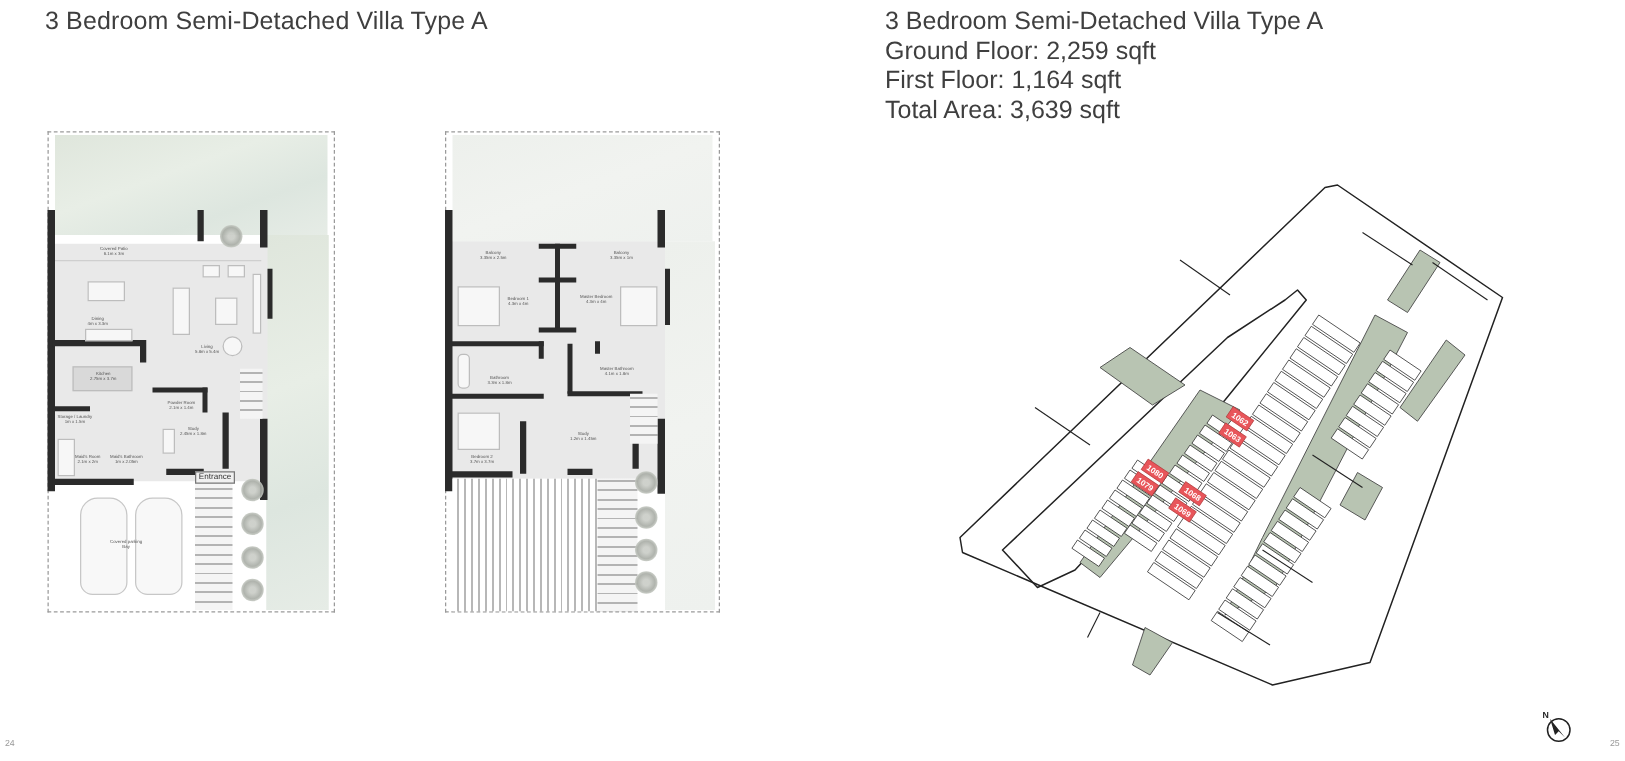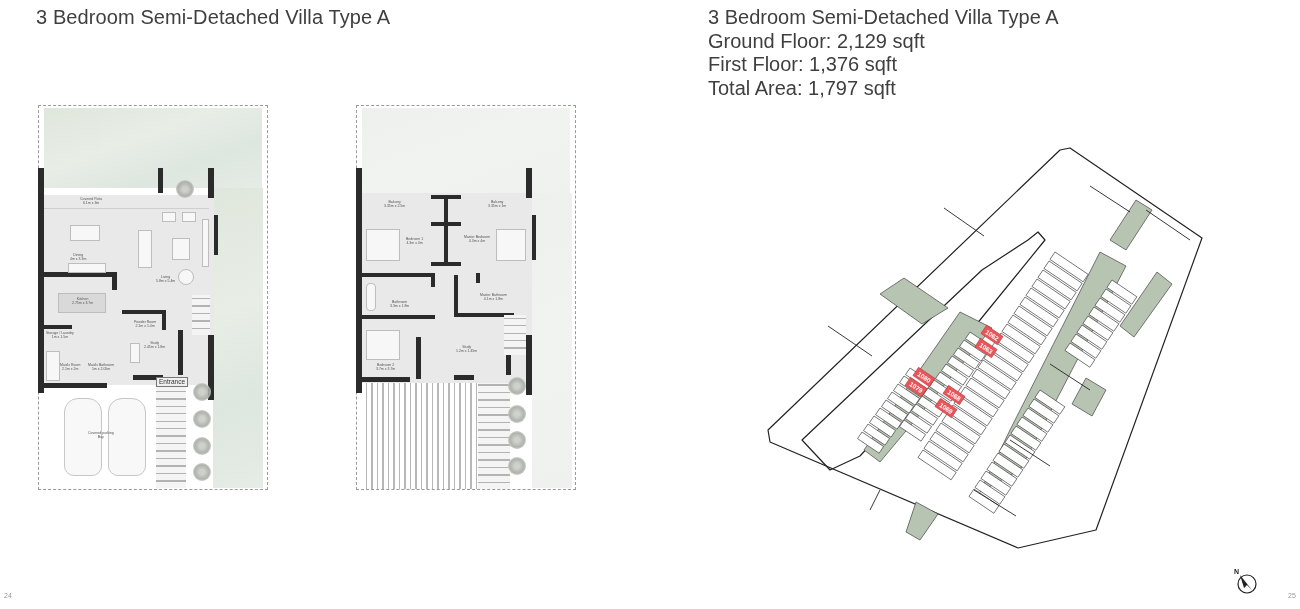--- a/index.html
+++ b/index.html
@@ -151,23 +151,23 @@
       <div class="tree" style="left:152px; top:326px;"></div>
       <div class="tree" style="left:152px; top:352px;"></div>
     </div>
 
     <div class="page-num" style="left:4px; top:592px;">24</div>
   </div>
 
   <div class="page page-right">
     <div class="spec-block">
       <div class="spec-line">3 Bedroom Semi-Detached Villa Type A</div>
-      <div class="spec-line">Ground Floor: 2,129 sqft</div>
-      <div class="spec-line">First Floor: 1,376 sqft</div>
-      <div class="spec-line">Total Area: 1,797 sqft</div>
+      <div class="spec-line">Ground Floor: 2,259 sqft</div>
+      <div class="spec-line">First Floor: 1,164 sqft</div>
+      <div class="spec-line">Total Area: 3,639 sqft</div>
     </div>
 
     <svg class="siteplan" viewBox="0 0 460 410" xmlns="http://www.w3.org/2000/svg">
       <g fill="#ffffff" stroke="#222" stroke-width="1.2" stroke-linejoin="round">
 
         <path d="M8 290 L300 10 L310 8 L442 98 L336 390 L258 408 L10 302 Z"></path>
 
         <path d="M42 300 L222 130 L268 100 L278 92 L285 100 L220 180 L148 264 L100 316 L70 330 Z" fill="none"></path>
       </g>
 

